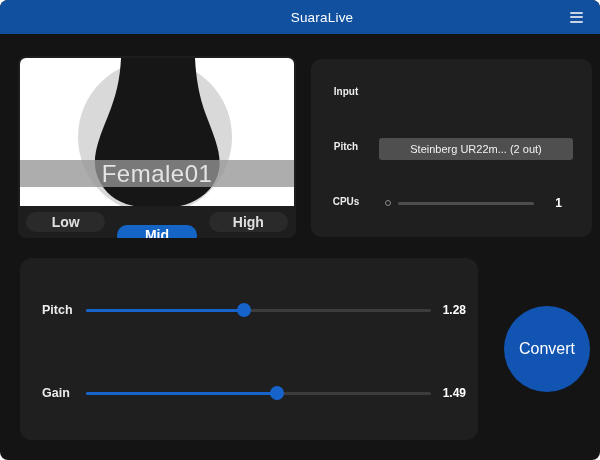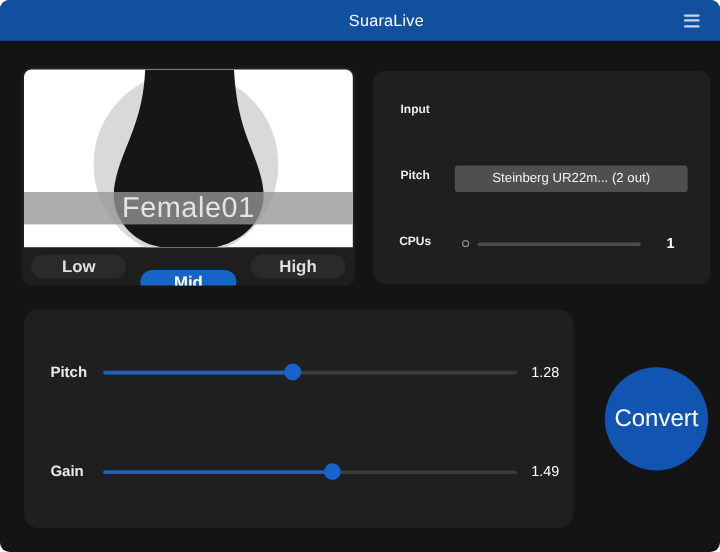--- a/index.html
+++ b/index.html
@@ -84,40 +84,40 @@
     position: absolute; right: 30px; top: 136px; width: 22px; text-align: right;
     color: #ffffff; font-size: 12px; font-weight: 600; line-height: 16px;
   }
 
   
   .tune-panel {
     position: absolute; left: 20px; top: 258px; width: 458px; height: 182px;
     background: #1f1f1f; border-radius: 12px;
   }
   .tune-label { position: absolute; left: 22px; width: 44px; color: #ececec; font-size: 12.5px; font-weight: 600; }
-  .tune-value { position: absolute; right: 12px; width: 40px; text-align: right; color: #ffffff; font-size: 12px; font-weight: 400; }
+  .tune-value { position: absolute; right: 12px; width: 40px; text-align: right; color: #ffffff; font-size: 12px; font-weight: 700; }
   .slider { position: absolute; left: 66px; width: 345px; height: 16px; cursor: pointer; }
   .slider .track {
     position: absolute; left: 0; top: 6.5px; width: 100%; height: 3px;
     background: #3c3c3c; border-radius: 2px;
   }
   .slider .fill {
     position: absolute; left: 0; top: 6.5px; height: 3px;
     background: #1663cc; border-radius: 2px;
   }
   .slider .thumb {
     position: absolute; right: -7px; top: 50%; transform: translateY(-50%);
     width: 14px; height: 14px; border-radius: 50%; background: #1663cc;
   }
 
   
   .convert-btn {
     position: absolute; left: 504px; top: 306px; width: 86px; height: 86px;
     border-radius: 50%; border: none; background: #1254b2;
-    color: #ffffff; font-size: 20px; font-family: "Liberation Sans", sans-serif;
+    color: #ffffff; font-size: 16px; font-family: "Liberation Sans", sans-serif;
     cursor: pointer; display: flex; align-items: center; justify-content: center;
   }
 </style>
 </head>
 <body>
 
 <div class="window">
 
   <div class="appbar">
     <div class="appbar-title">SuaraLive</div>

